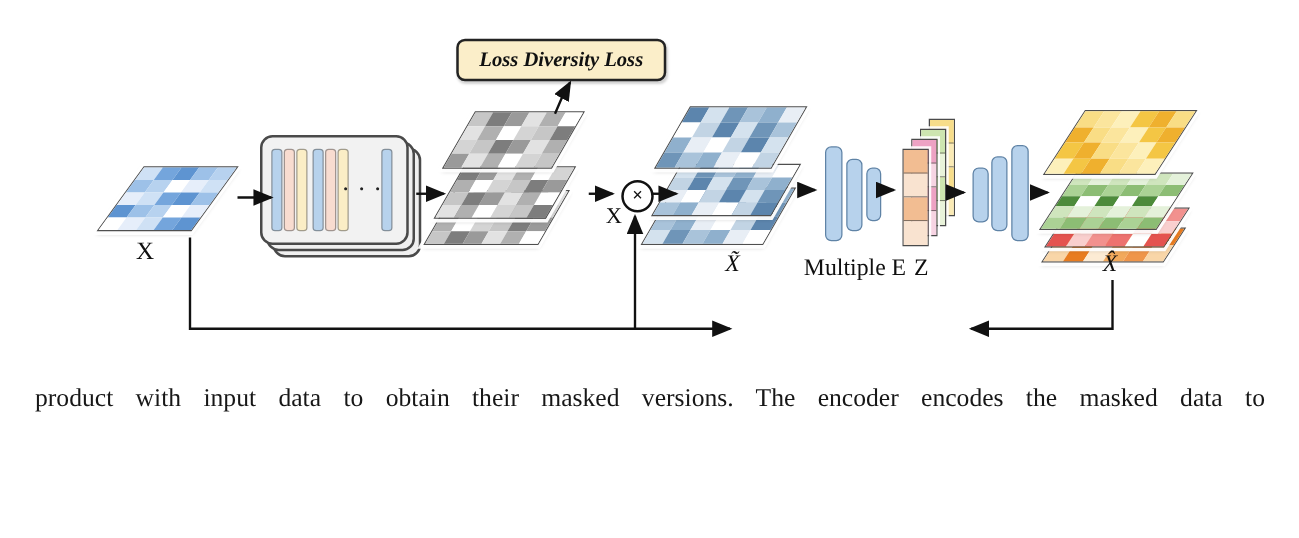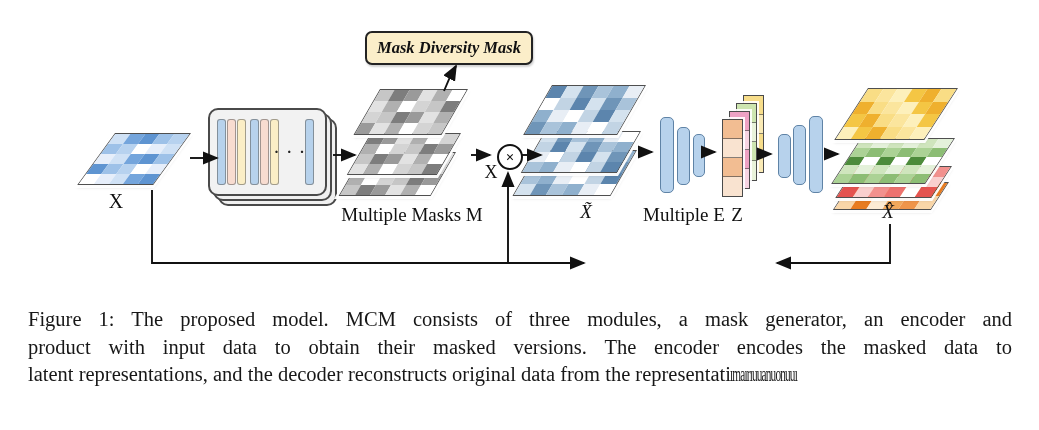--- a/index.html
+++ b/index.html
@@ -110,25 +110,24 @@
 
     <div class="nn-bar" style="left:778px;top:134px;width:11px;height:42px;"></div>
     <div class="nn-bar" style="left:793px;top:125px;width:11px;height:58px;"></div>
     <div class="nn-bar" style="left:809px;top:116px;width:12px;height:75px;"></div>
 
     <div class="otimes">
       <span>×</span>
     </div>
 
     <div class="loss-box box-diversity">
-      <span>Mask Diversity Mask</span>
+      <span>Loss Diversity Loss</span>
     </div>
 
     <div class="dlabel lab-x">X</div>
-    <div class="dlabel lab-masks">Multiple Masks M</div>
     <div class="dlabel lab-prodx">X</div>
     <div class="dlabel lab-xtilde it">X̃</div>
     <div class="dlabel lab-enc">Multiple E</div>
     <div class="dlabel lab-z">Z</div>
     <div class="dlabel lab-xhat it">X̂</div>
   <div class="pgrid" style="left: 115px; top: 133px; width: 74px; height: 50px; z-index: 10; transform: skewX(-36deg); transform-origin: 0px 0px; grid-template-columns: repeat(5, 1fr); grid-template-rows: repeat(5, 1fr);">
         <div style="background: rgb(207, 225, 245);"></div>
         <div style="background: rgb(116, 165, 220);"></div>
         <div style="background: rgb(94, 148, 209);"></div>
         <div style="background: rgb(157, 193, 232);"></div>
@@ -422,17 +421,15 @@
       </div>
       <div class="zstrip" style="left: 722px; top: 119px; width: 19px; height: 76px; z-index: 14; grid-template-columns: repeat(1, 1fr); grid-template-rows: repeat(4, 1fr);">
         <div style="background: rgb(242, 189, 146);"></div>
         <div style="background: rgb(249, 227, 208);"></div>
         <div style="background: rgb(242, 189, 146);"></div>
         <div style="background: rgb(249, 227, 208);"></div>
       </div>
     </div>
 
   <div class="caption">
-    <div class="cap-line just">Figure 1: The proposed model. MCM consists of three modules, a mask generator, an encoder and</div>
     <div class="cap-line just">product with input data to obtain their masked versions. The encoder encodes the masked data to</div>
-    <div class="cap-line"><span>latent representations, and the decoder reconstructs original data from the representati</span><span class="garbled">ımaırıuuanuonuuı</span></div>
   </div>
 </div>
 
 </body></html>

